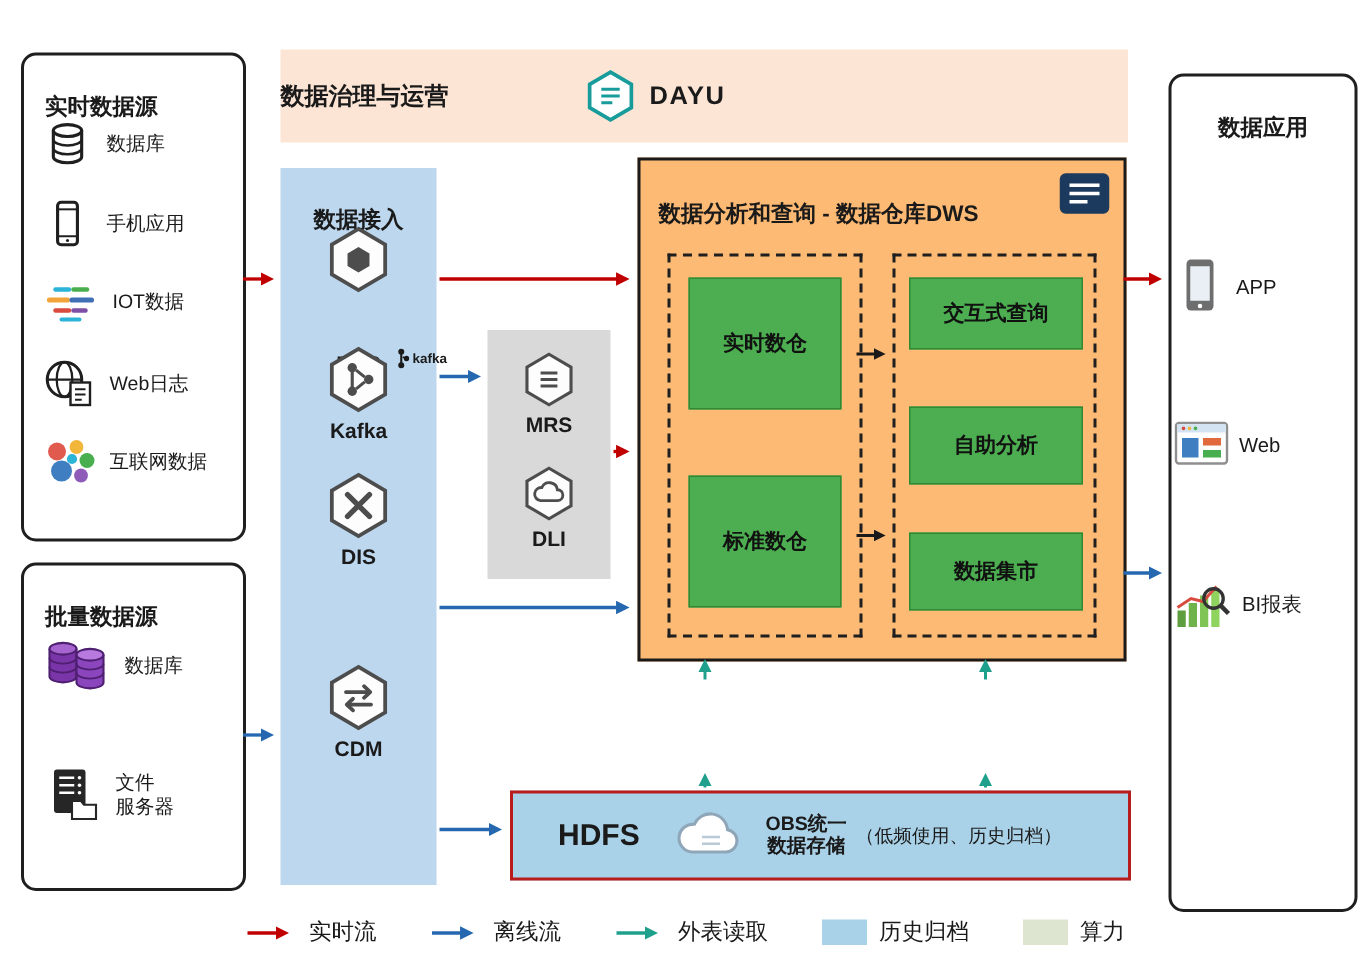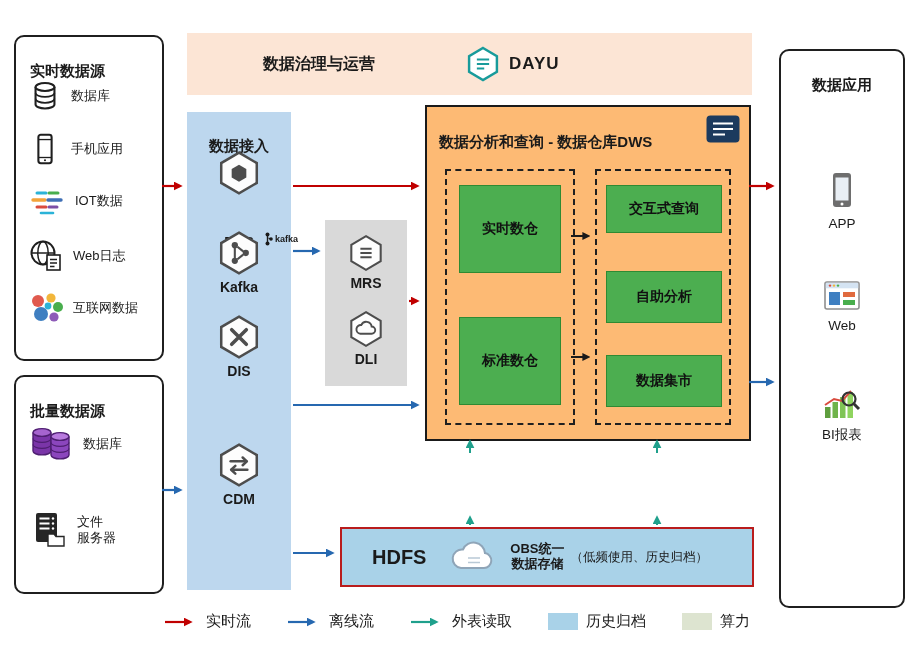--- a/index.html
+++ b/index.html
@@ -10,21 +10,21 @@
 
   .panel{position:absolute;background:#fff;border:2px solid #1f1f1f;border-radius:10px;z-index:2;}
   .panel-title{font-size:15px;font-weight:bold;padding:10px 0 0 14px;}
   .panel-title.center{text-align:center;padding-left:0;}
 
   .src-row{position:absolute;left:12px;width:132px;display:flex;align-items:center;gap:9px;}
   .src-row .lbl{font-size:13px;line-height:1.2;white-space:pre-line;}
   .icn{flex:0 0 auto;display:flex;align-items:center;justify-content:center;}
 
   .gov{position:absolute;left:187px;top:33px;width:565px;height:62px;background:#fce5d5;display:flex;align-items:center;z-index:2;}
-  .gov-title{font-size:16px;font-weight:bold;margin-left:76px;}
+  .gov-title{font-size:16px;font-weight:bold;}
   .gov-logo{display:flex;align-items:center;gap:8px;margin-left:90px;}
   .gov-logo .dayu{font-size:17px;font-weight:bold;letter-spacing:1px;}
 
   .ingest{position:absolute;left:187px;top:112px;width:104px;height:478px;background:#bdd7ee;z-index:2;}
   .svc{position:absolute;left:0;width:100%;display:flex;flex-direction:column;align-items:center;gap:3px;}
   .svc-name{font-weight:bold;font-size:14px;}
   .kafka-wrap{position:relative;}
   .kafka-badge{position:absolute;left:46px;top:2px;display:flex;align-items:center;gap:2px;font-size:9px;font-weight:bold;}
 
   .graybox{position:absolute;left:325px;top:220px;width:82px;height:166px;background:#d9d9d9;z-index:2;}
@@ -41,21 +41,21 @@
   .cgroup{flex:1;display:flex;flex-direction:column;align-items:center;justify-content:center;gap:2px;}
   .cgroup .ct{font-size:13px;font-weight:bold;}
   .cgroup .cs{font-size:12px;}
 
   .hdfs{position:absolute;left:340px;top:527px;width:410px;height:56px;background:#a9d2e8;border:2px solid #b91c1c;display:flex;align-items:center;z-index:2;}
   .hdfs-label{font-size:20px;font-weight:bold;margin-left:30px;}
   .hdfs .icn{margin-left:22px;}
   .obs-title{width:62px;font-size:13px;font-weight:bold;text-align:center;line-height:1.15;margin-left:8px;}
   .obs-note{font-size:12.5px;margin-left:2px;}
 
-  .apps-item{position:absolute;left:0;width:100%;display:flex;flex-direction:column;align-items:center;gap:5px;}
+  .apps-item{position:absolute;left:0;width:100%;display:flex;flex-direction:row;align-items:center;gap:5px;}
   .apps-item .lbl{font-size:13.5px;}
 
   .legend{position:absolute;left:0;top:612px;width:914px;display:flex;justify-content:center;align-items:center;gap:36px;z-index:2;}
   .leg-item{display:flex;align-items:center;gap:8px;font-size:15px;}
   .swatch{width:30px;height:17px;}
   .swatch.blue{background:#a9d2e8;}
   .swatch.olive{background:#dde4d0;}
 </style>
 </head>
 <body>

